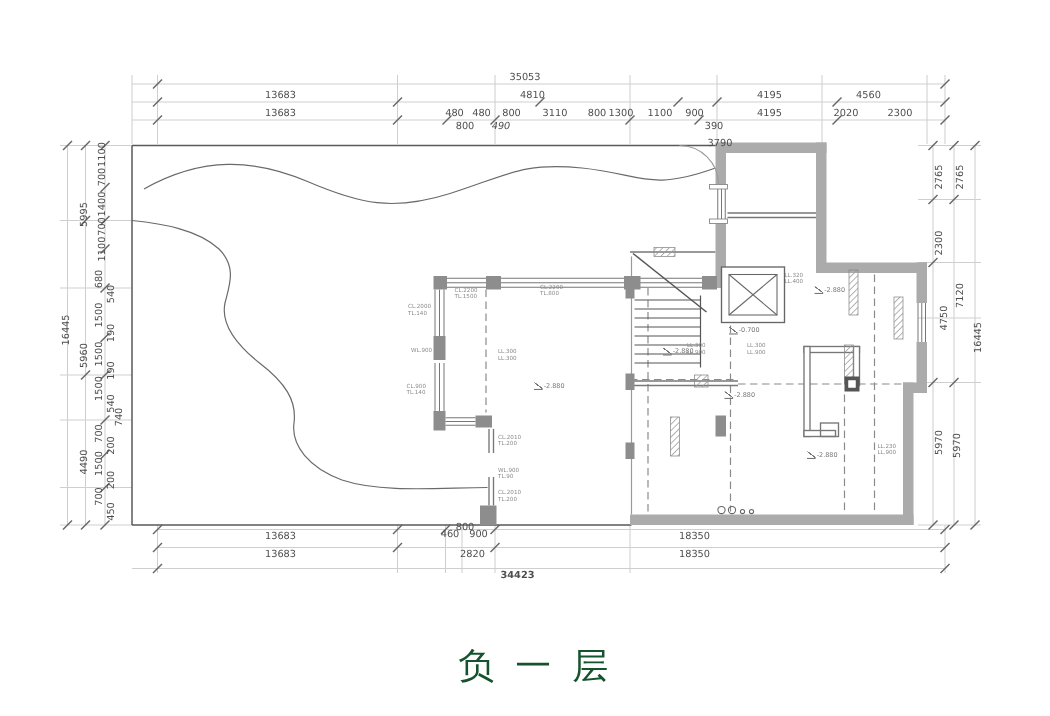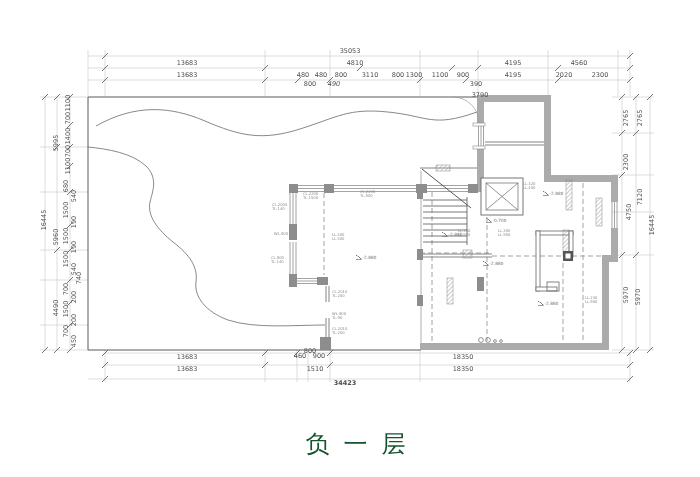--- a/index.html
+++ b/index.html
@@ -264,21 +264,21 @@
       <span class="dim" style="left: 600px; top: 75px;">2300</span>
       <span class="dim" style="left: 310px; top: 84px;">800</span>
       <span class="dim" style="left: 334px; top: 84px; font-style: italic;">490</span>
       <span class="dim" style="left: 476px; top: 84px;">390</span>
       <span class="dim" style="left: 187px; top: 357px;">13683</span>
       <span class="dim" style="left: 300px; top: 356px;">460</span>
       <span class="dim" style="left: 310px; top: 351px;">800</span>
       <span class="dim" style="left: 319px; top: 356px;">900</span>
       <span class="dim" style="left: 463px; top: 357px;">18350</span>
       <span class="dim" style="left: 187px; top: 369px;">13683</span>
-      <span class="dim" style="left: 315px; top: 369px;">1510</span>
+      <span class="dim" style="left: 315px; top: 369px;">2820</span>
       <span class="dim" style="left: 463px; top: 369px;">18350</span>
       <span class="dim" style="left: 345px; top: 383px; font-weight: bold;">34423</span>
       <span class="dim rot" style="left: 44px; top: 220px;">16445</span>
       <span class="dim rot" style="left: 56px; top: 143px;">5995</span>
       <span class="dim rot" style="left: 56px; top: 237px;">5960</span>
       <span class="dim rot" style="left: 56px; top: 308px;">4490</span>
       <span class="dim rot" style="left: 68px; top: 103px;">1100</span>
       <span class="dim rot" style="left: 68px; top: 118px;">700</span>
       <span class="dim rot" style="left: 68px; top: 136px;">1400</span>
       <span class="dim rot" style="left: 68px; top: 151px;">700</span>

